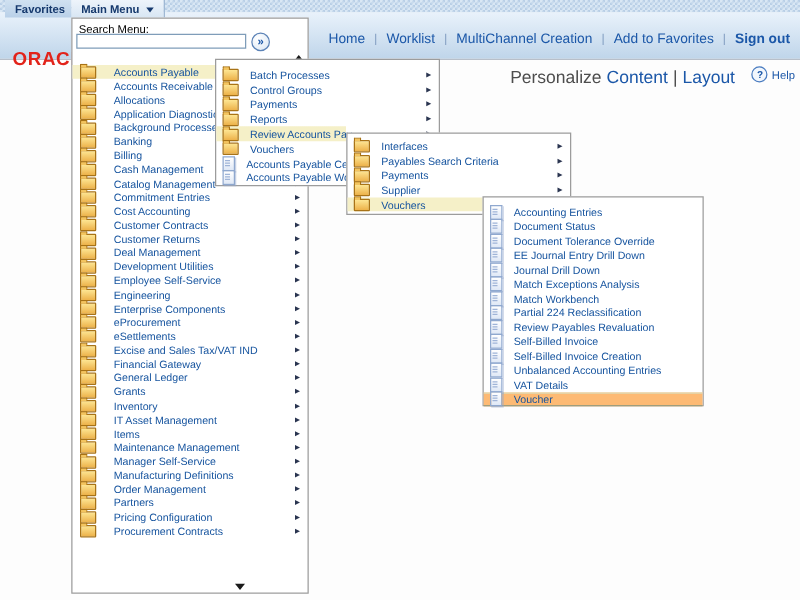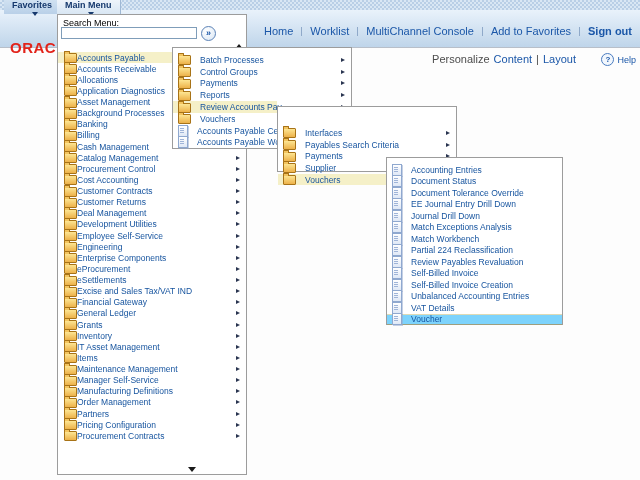--- a/index.html
+++ b/index.html
@@ -8,34 +8,34 @@
 
   
   .top-texture{position:absolute;left:0;top:0;width:640px;height:10px;
     background-image:
       linear-gradient(45deg,#b9cfe6 25%,transparent 25%,transparent 75%,#b9cfe6 75%),
       linear-gradient(45deg,#b9cfe6 25%,#d9e7f4 25%,#d9e7f4 75%,#b9cfe6 75%);
     background-size:4px 4px;background-position:0 0,2px 2px;}
   .blue-bar{position:absolute;left:0;top:10px;width:640px;height:37px;
     background:linear-gradient(#e9f2fb,#bfd5ea);border-bottom:1px solid #b8bfc9;}
   .tab{position:absolute;top:0;height:14px;display:flex;align-items:center;
-    padding:0 8px;font-size:9px;font-weight:700;color:#16396d;cursor:default;flex-direction:column;}
+    padding:0 8px;font-size:9px;font-weight:700;color:#16396d;cursor:default;}
   .tab-fav{left:4px;background:linear-gradient(#d0e1f1,#b9d0e8);border-right:1px solid #9fb8d4;}
   .tab-main{left:57px;background:linear-gradient(#eef4fb,#d8e6f3);border-right:1px solid #9fb8d4;}
   .caret{display:inline-block;width:0;height:0;margin-left:5px;margin-top:2px;
     border-left:3px solid transparent;border-right:3px solid transparent;border-top:4px solid #16396d;}
   .nav-links{position:absolute;top:15px;right:8px;display:flex;align-items:center;font-size:11px;}
   .nav-links .tl{color:#1b57a8;cursor:pointer;}
   .navsep{width:1px;height:9px;background:#8fa9c9;margin:0 8px;}
   .signout{font-weight:700;color:#0d3568;}
   .logo{position:absolute;left:10px;top:29px;font-size:15px;font-weight:800;
     color:#e2231a;letter-spacing:.5px;}
 
   
-  .personalize{position:absolute;top:53px;right:64px;font-size:11px;color:#4d4d4d;display:flex;gap:4px;}
+  .personalize{position:absolute;top:53px;right:52px;font-size:14px;color:#4d4d4d;display:flex;gap:4px;}
   .personalize a{color:#1b57a8;text-decoration:none;cursor:pointer;}
   .help{position:absolute;top:53px;right:4px;display:flex;align-items:center;gap:3px;font-size:9px;}
   .help-circle{width:11px;height:11px;border:1px solid #4a7cc0;border-radius:50%;
     color:#1b57a8;font-size:8px;font-weight:700;text-align:center;line-height:11px;background:#f2f7fd;}
   .help-label{color:#1b57a8;cursor:pointer;}
 
   
   .panel{position:absolute;background:#fff;border:1px solid #9c9c9c;box-sizing:border-box;}
   .p1{left:57px;top:14px;width:190px;height:461px;z-index:10;}
   .p2{left:172px;top:47px;width:180px;height:102px;z-index:20;}
@@ -49,37 +49,37 @@
     border-radius:50%;background:radial-gradient(circle at 35% 30%,#ffffff,#d9e6f4);
     color:#1b57a8;font-size:9px;line-height:12px;text-align:center;font-weight:700;cursor:pointer;}
   .scroll-up{position:absolute;right:3px;top:29px;width:0;height:0;cursor:pointer;
     border-left:4px solid transparent;border-right:4px solid transparent;border-bottom:5px solid #1a1a1a;}
   .scroll-down{position:absolute;left:130px;top:452px;width:0;height:0;cursor:pointer;
     border-left:4px solid transparent;border-right:4px solid transparent;border-top:5px solid #1a1a1a;}
 
   .mlist{position:absolute;left:0;right:0;}
   .p1 .mlist{top:37px;}
   .p2 .mlist{top:6px;}
-  .p3 .mlist{top:20px;text-align:center;}
+  .p3 .mlist{top:4px;text-align:center;}
   .p4 .mlist{top:6px;}
   .mi{display:flex;align-items:center;box-sizing:border-box;cursor:pointer;}
   .p1 .mi{height:11.14px;}
   .p2 .mi{height:11.8px;}
   .p3 .mi{height:11.7px;}
   .p4 .mi{height:11.5px;}
   .lbl{font-size:8.5px;color:#15539e;white-space:nowrap;}
-  .p1 .lbl{}
+  .p1 .lbl{margin-left:14px;}
   .p2 .lbl,.p3 .lbl,.p4 .lbl{margin-left:9px;}
   .p2 .lbl{max-width:82px;overflow:hidden;}
   .ic{margin-left:6px;}
   .p2 .ic,.p3 .ic,.p4 .ic{margin-left:5px;}
 
   .mi.selected{background:#f5f0c8;}
   .p2 .mi.selected{background:linear-gradient(90deg,#f5f0c8 0 104px,transparent 104px);}
-  .mi.hover{background:#7dd3fc;border-top:1px solid #dedab4;border-bottom:1px solid #9e9e7e;}
+  .mi.hover{background:#fdba74;border-top:1px solid #dedab4;border-bottom:1px solid #9e9e7e;}
 
   .folder{position:relative;width:11px;height:8px;flex:none;
     background:linear-gradient(#fde592,#edb24a);border:1px solid #a87317;border-radius:1px;margin-top:1px;}
   .folder::before{content:"";position:absolute;left:-1px;top:-3px;width:4px;height:2px;
     background:#f3c45f;border:1px solid #a87317;border-bottom:0;border-radius:1px 1px 0 0;}
   .page{position:relative;width:8px;height:10px;flex:none;
     background:linear-gradient(#ffffff,#dfe8f6);border:1px solid #8fa8cf;
     box-shadow:1px 1px 0 rgba(150,170,205,.55);}
   .page::before{content:"";position:absolute;left:1px;top:2px;width:4px;height:1px;
     background:#9fb4d8;box-shadow:0 2px 0 #9fb4d8,0 4px 0 #9fb4d8;}
@@ -91,21 +91,21 @@
 
 <div id="screen">
 
   <div class="top-texture"></div>
   <div class="blue-bar">
     <div class="nav-links">
       <span class="tl">Home</span>
       <span class="navsep"></span>
       <span class="tl">Worklist</span>
       <span class="navsep"></span>
-      <span class="tl">MultiChannel Console</span>
+      <span class="tl">MultiChannel Creation</span>
       <span class="navsep"></span>
       <span class="tl">Add to Favorites</span>
       <span class="navsep"></span>
       <span class="tl signout">Sign out</span>
     </div>
     <div class="logo">ORACLE</div>
   </div>
   <div class="tab tab-fav">
     <span>Favorites</span>
     <span class="caret"></span>
@@ -147,25 +147,20 @@
           <span class="lbl">Allocations</span>
           <span class="arr"></span>
         </div>
         <div class="mi">
           <span class="ic folder"></span>
           <span class="lbl">Application Diagnostics</span>
           <span class="arr"></span>
         </div>
         <div class="mi">
           <span class="ic folder"></span>
-          <span class="lbl">Asset Management</span>
-          <span class="arr"></span>
-        </div>
-        <div class="mi">
-          <span class="ic folder"></span>
           <span class="lbl">Background Processes</span>
           <span class="arr"></span>
         </div>
         <div class="mi">
           <span class="ic folder"></span>
           <span class="lbl">Banking</span>
           <span class="arr"></span>
         </div>
         <div class="mi">
           <span class="ic folder"></span>
@@ -177,21 +172,21 @@
           <span class="lbl">Cash Management</span>
           <span class="arr"></span>
         </div>
         <div class="mi">
           <span class="ic folder"></span>
           <span class="lbl">Catalog Management</span>
           <span class="arr"></span>
         </div>
         <div class="mi">
           <span class="ic folder"></span>
-          <span class="lbl">Procurement Control</span>
+          <span class="lbl">Commitment Entries</span>
           <span class="arr"></span>
         </div>
         <div class="mi">
           <span class="ic folder"></span>
           <span class="lbl">Cost Accounting</span>
           <span class="arr"></span>
         </div>
         <div class="mi">
           <span class="ic folder"></span>
           <span class="lbl">Customer Contracts</span>

